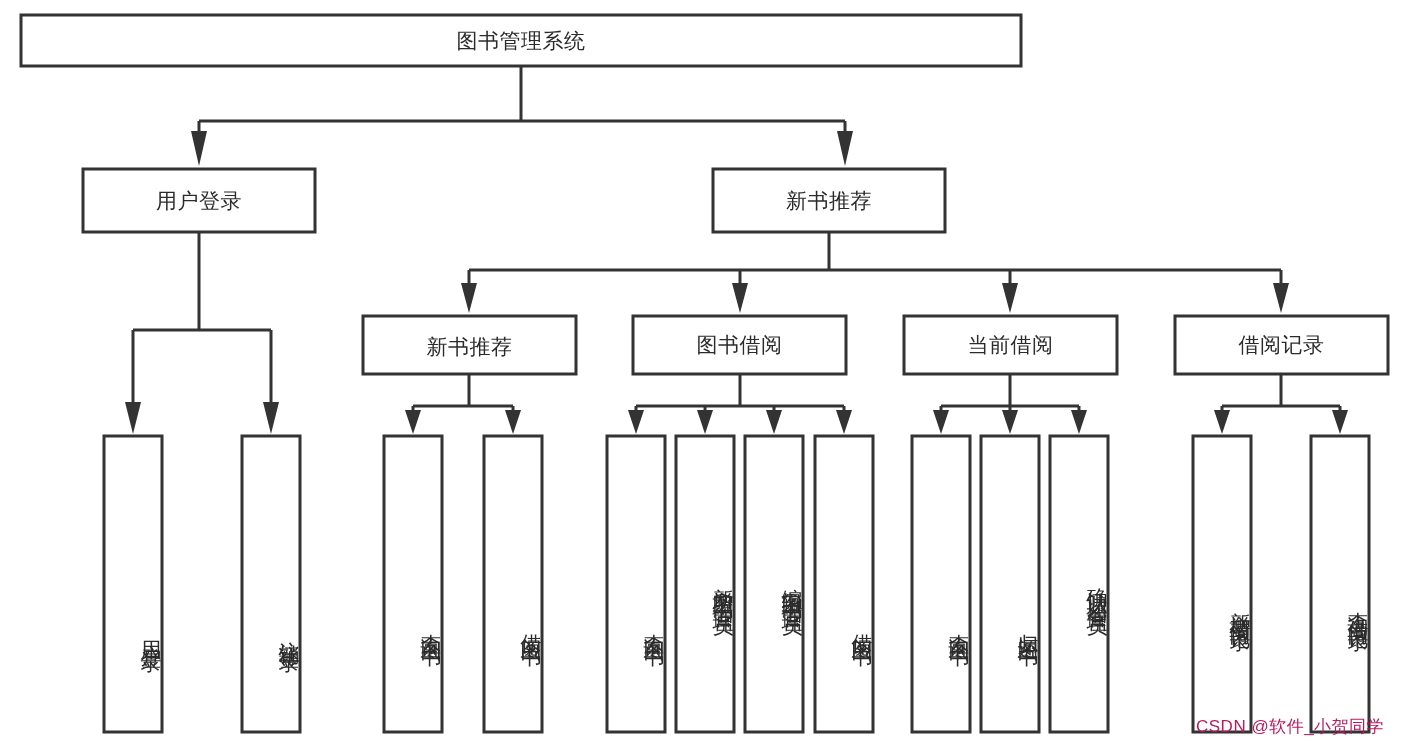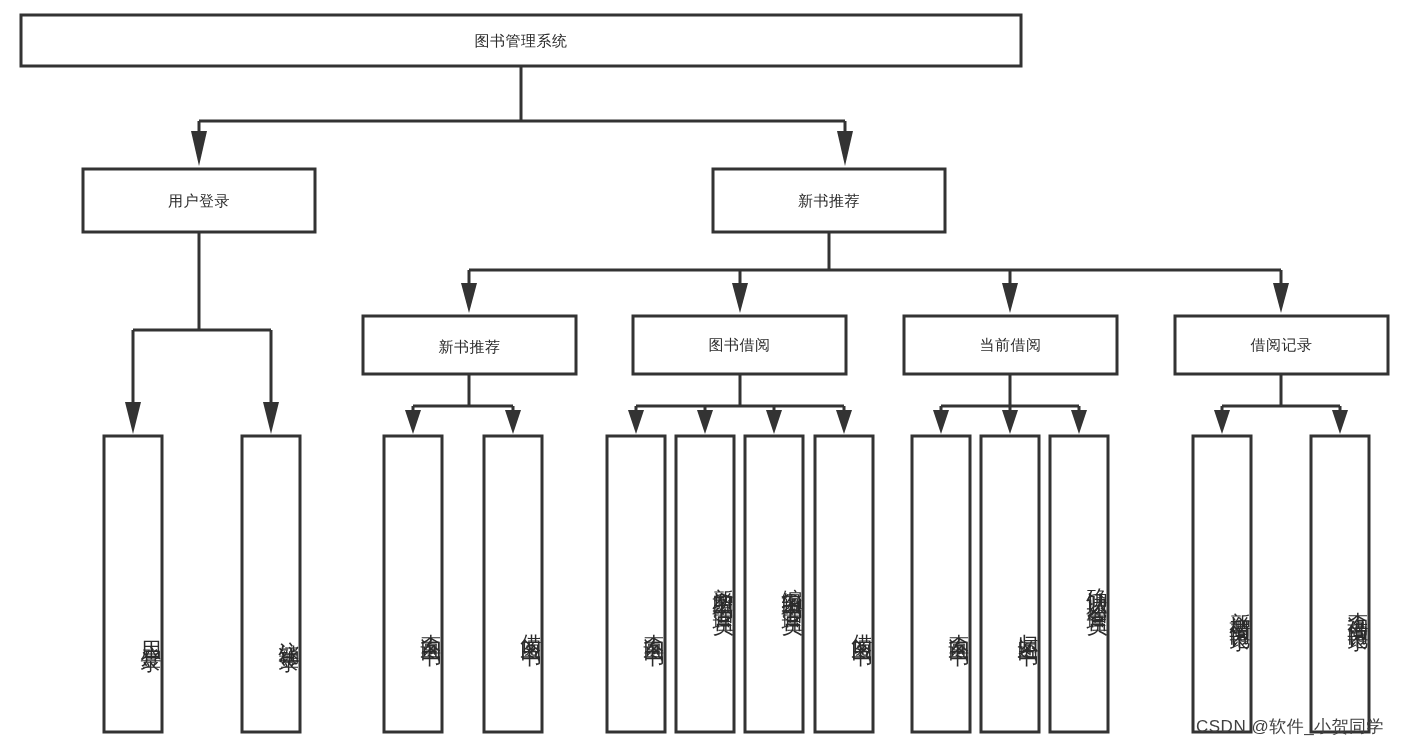--- a/index.html
+++ b/index.html
@@ -44,39 +44,39 @@
     display: flex;
     align-items: center;
     justify-content: center;
     color: #2b2b2b;
     font-family: "Liberation Sans", "DejaVu Sans", sans-serif;
     text-align: center;
     pointer-events: none;
     box-sizing: border-box;
   }
   .node-label.horizontal {
-    font-size: 15px;
+    font-size: 21px;
     letter-spacing: 0.5px;
     line-height: 1.2;
     border-radius: 25px;
   }
   .node-label.vertical {
     writing-mode: vertical-rl;
     text-orientation: upright;
     font-size: 21px;
     letter-spacing: 4px;
     line-height: 1.05;
     padding-top: 6px;
     align-items: flex-start;
     justify-content: center;
   }
   .watermark {
     position: absolute;
     font-size: 17px;
-    color: #404040;
+    color: #be185d;
     font-family: "Liberation Sans", "DejaVu Sans", sans-serif;
     white-space: nowrap;
     letter-spacing: 0.5px;
   }
 </style>
 </head>
 <body>
 
 <div id="diagram-root">
 

